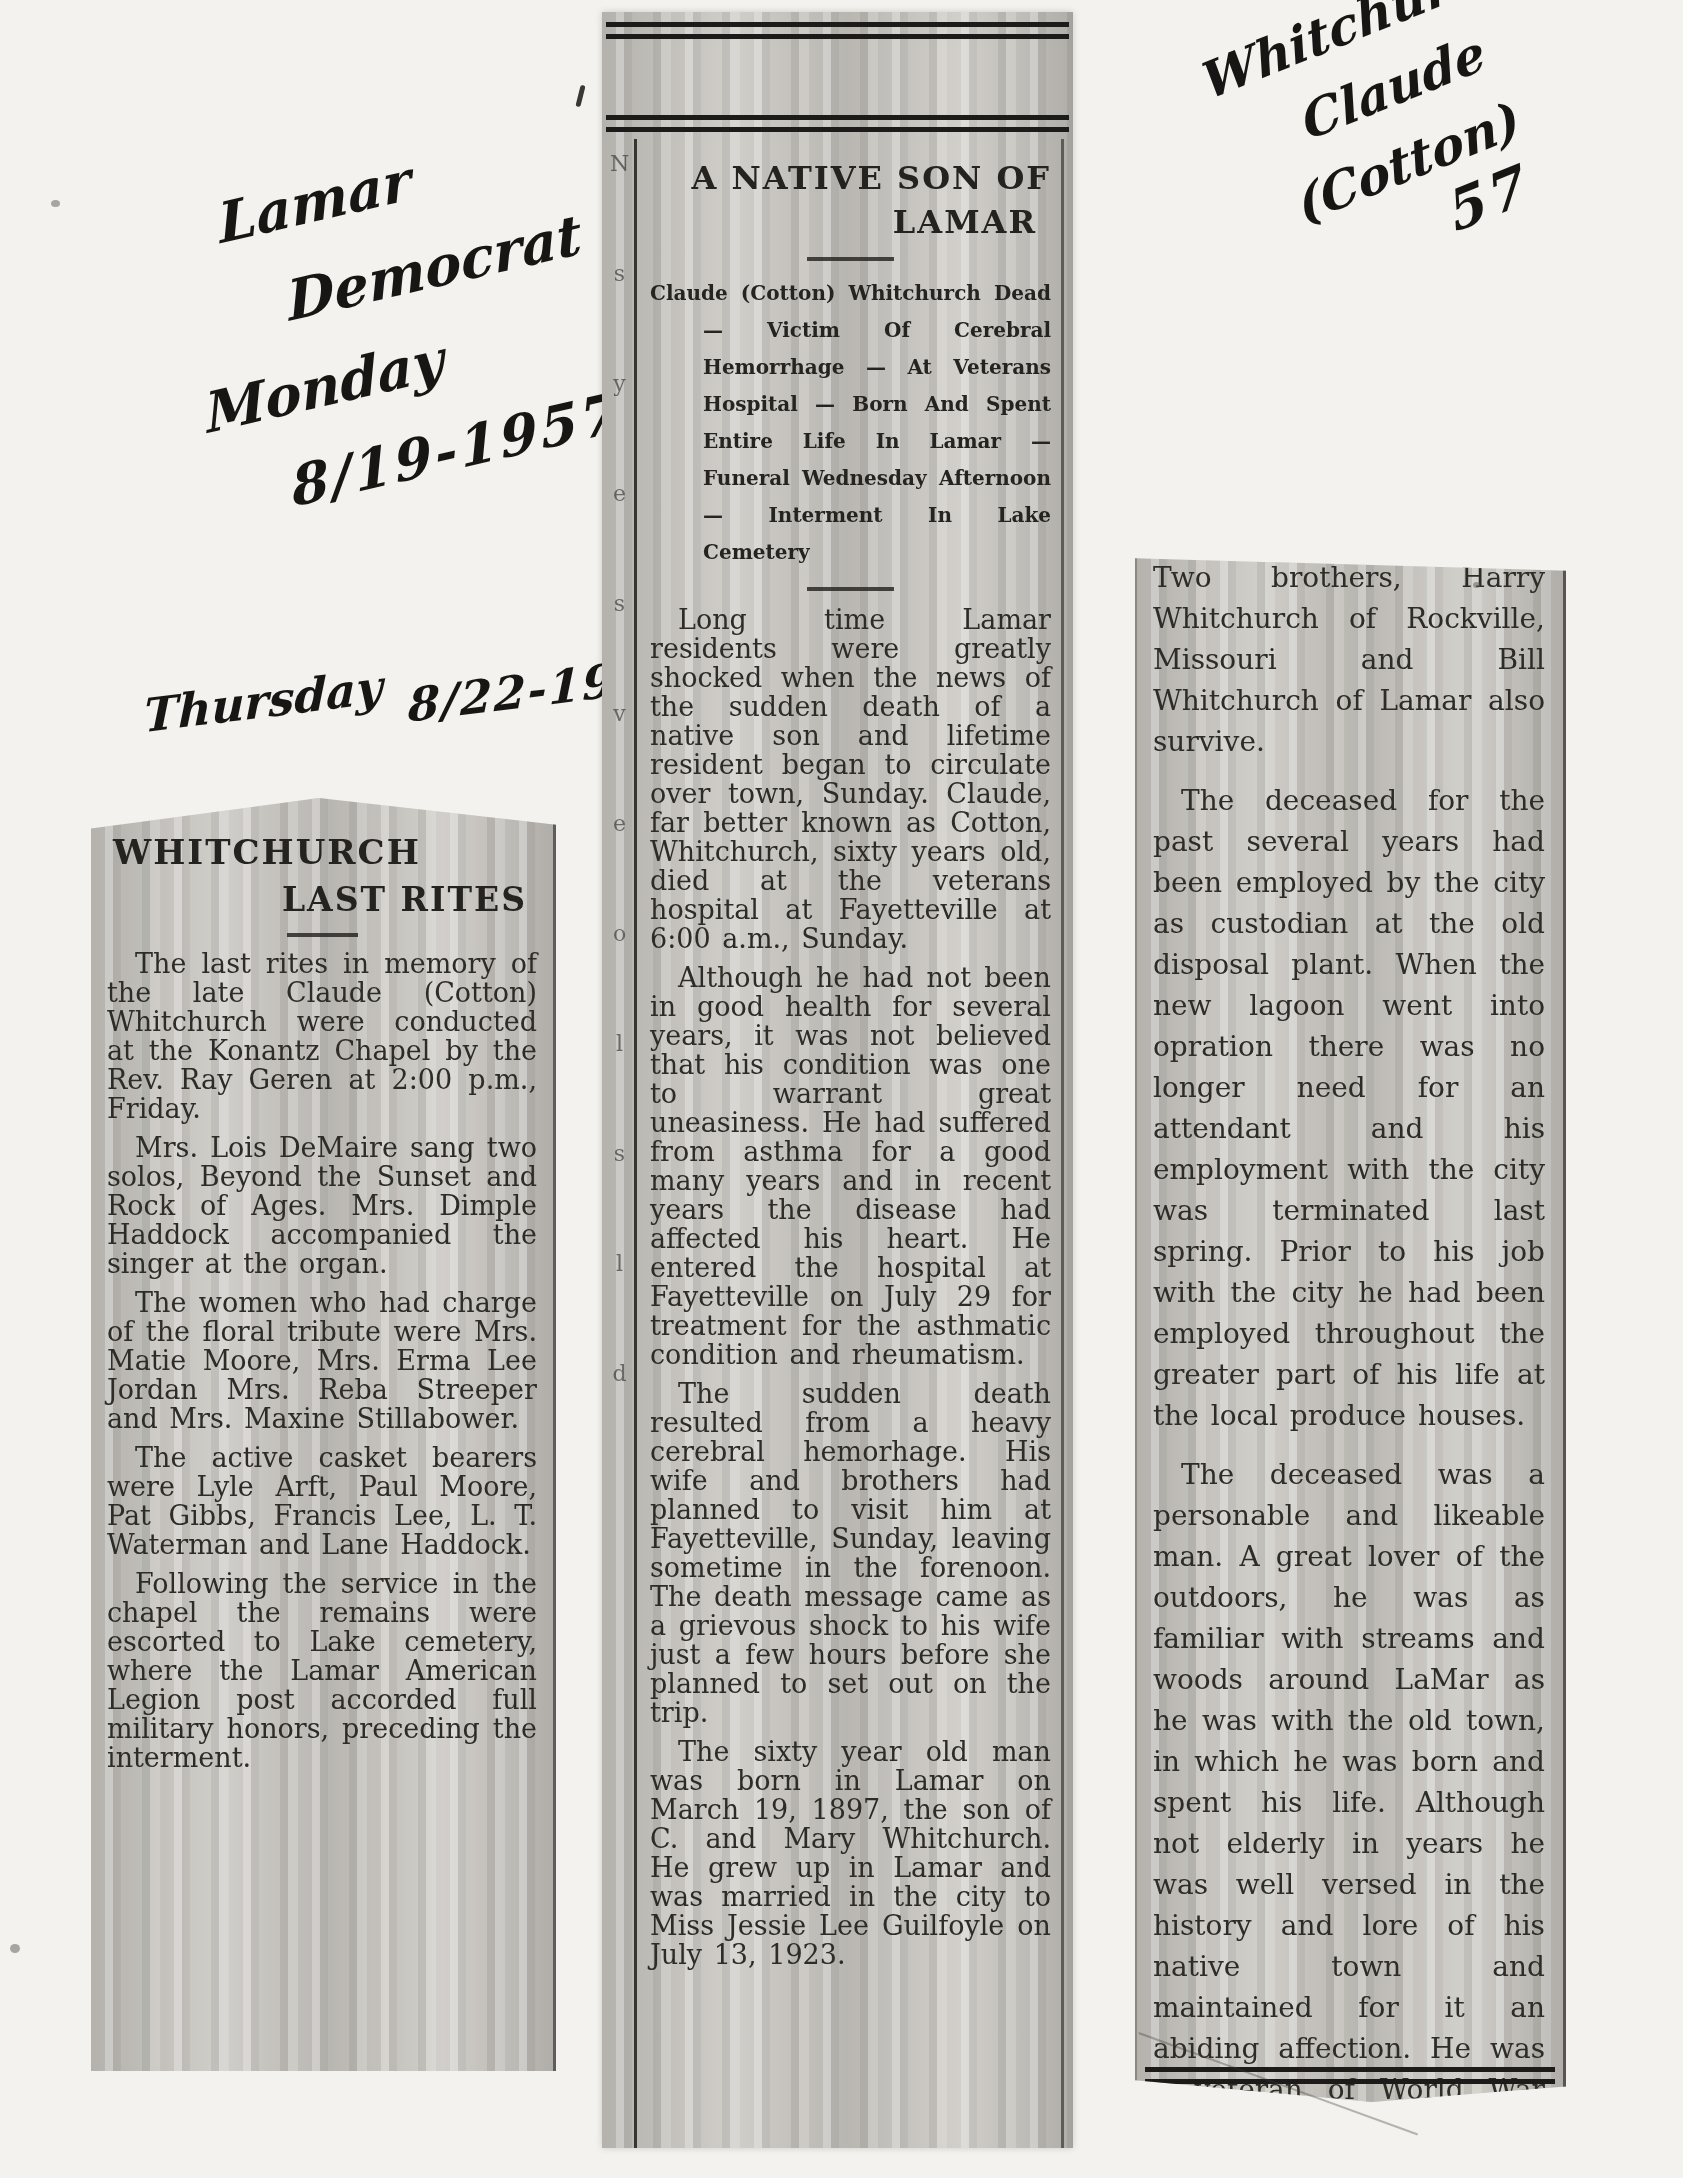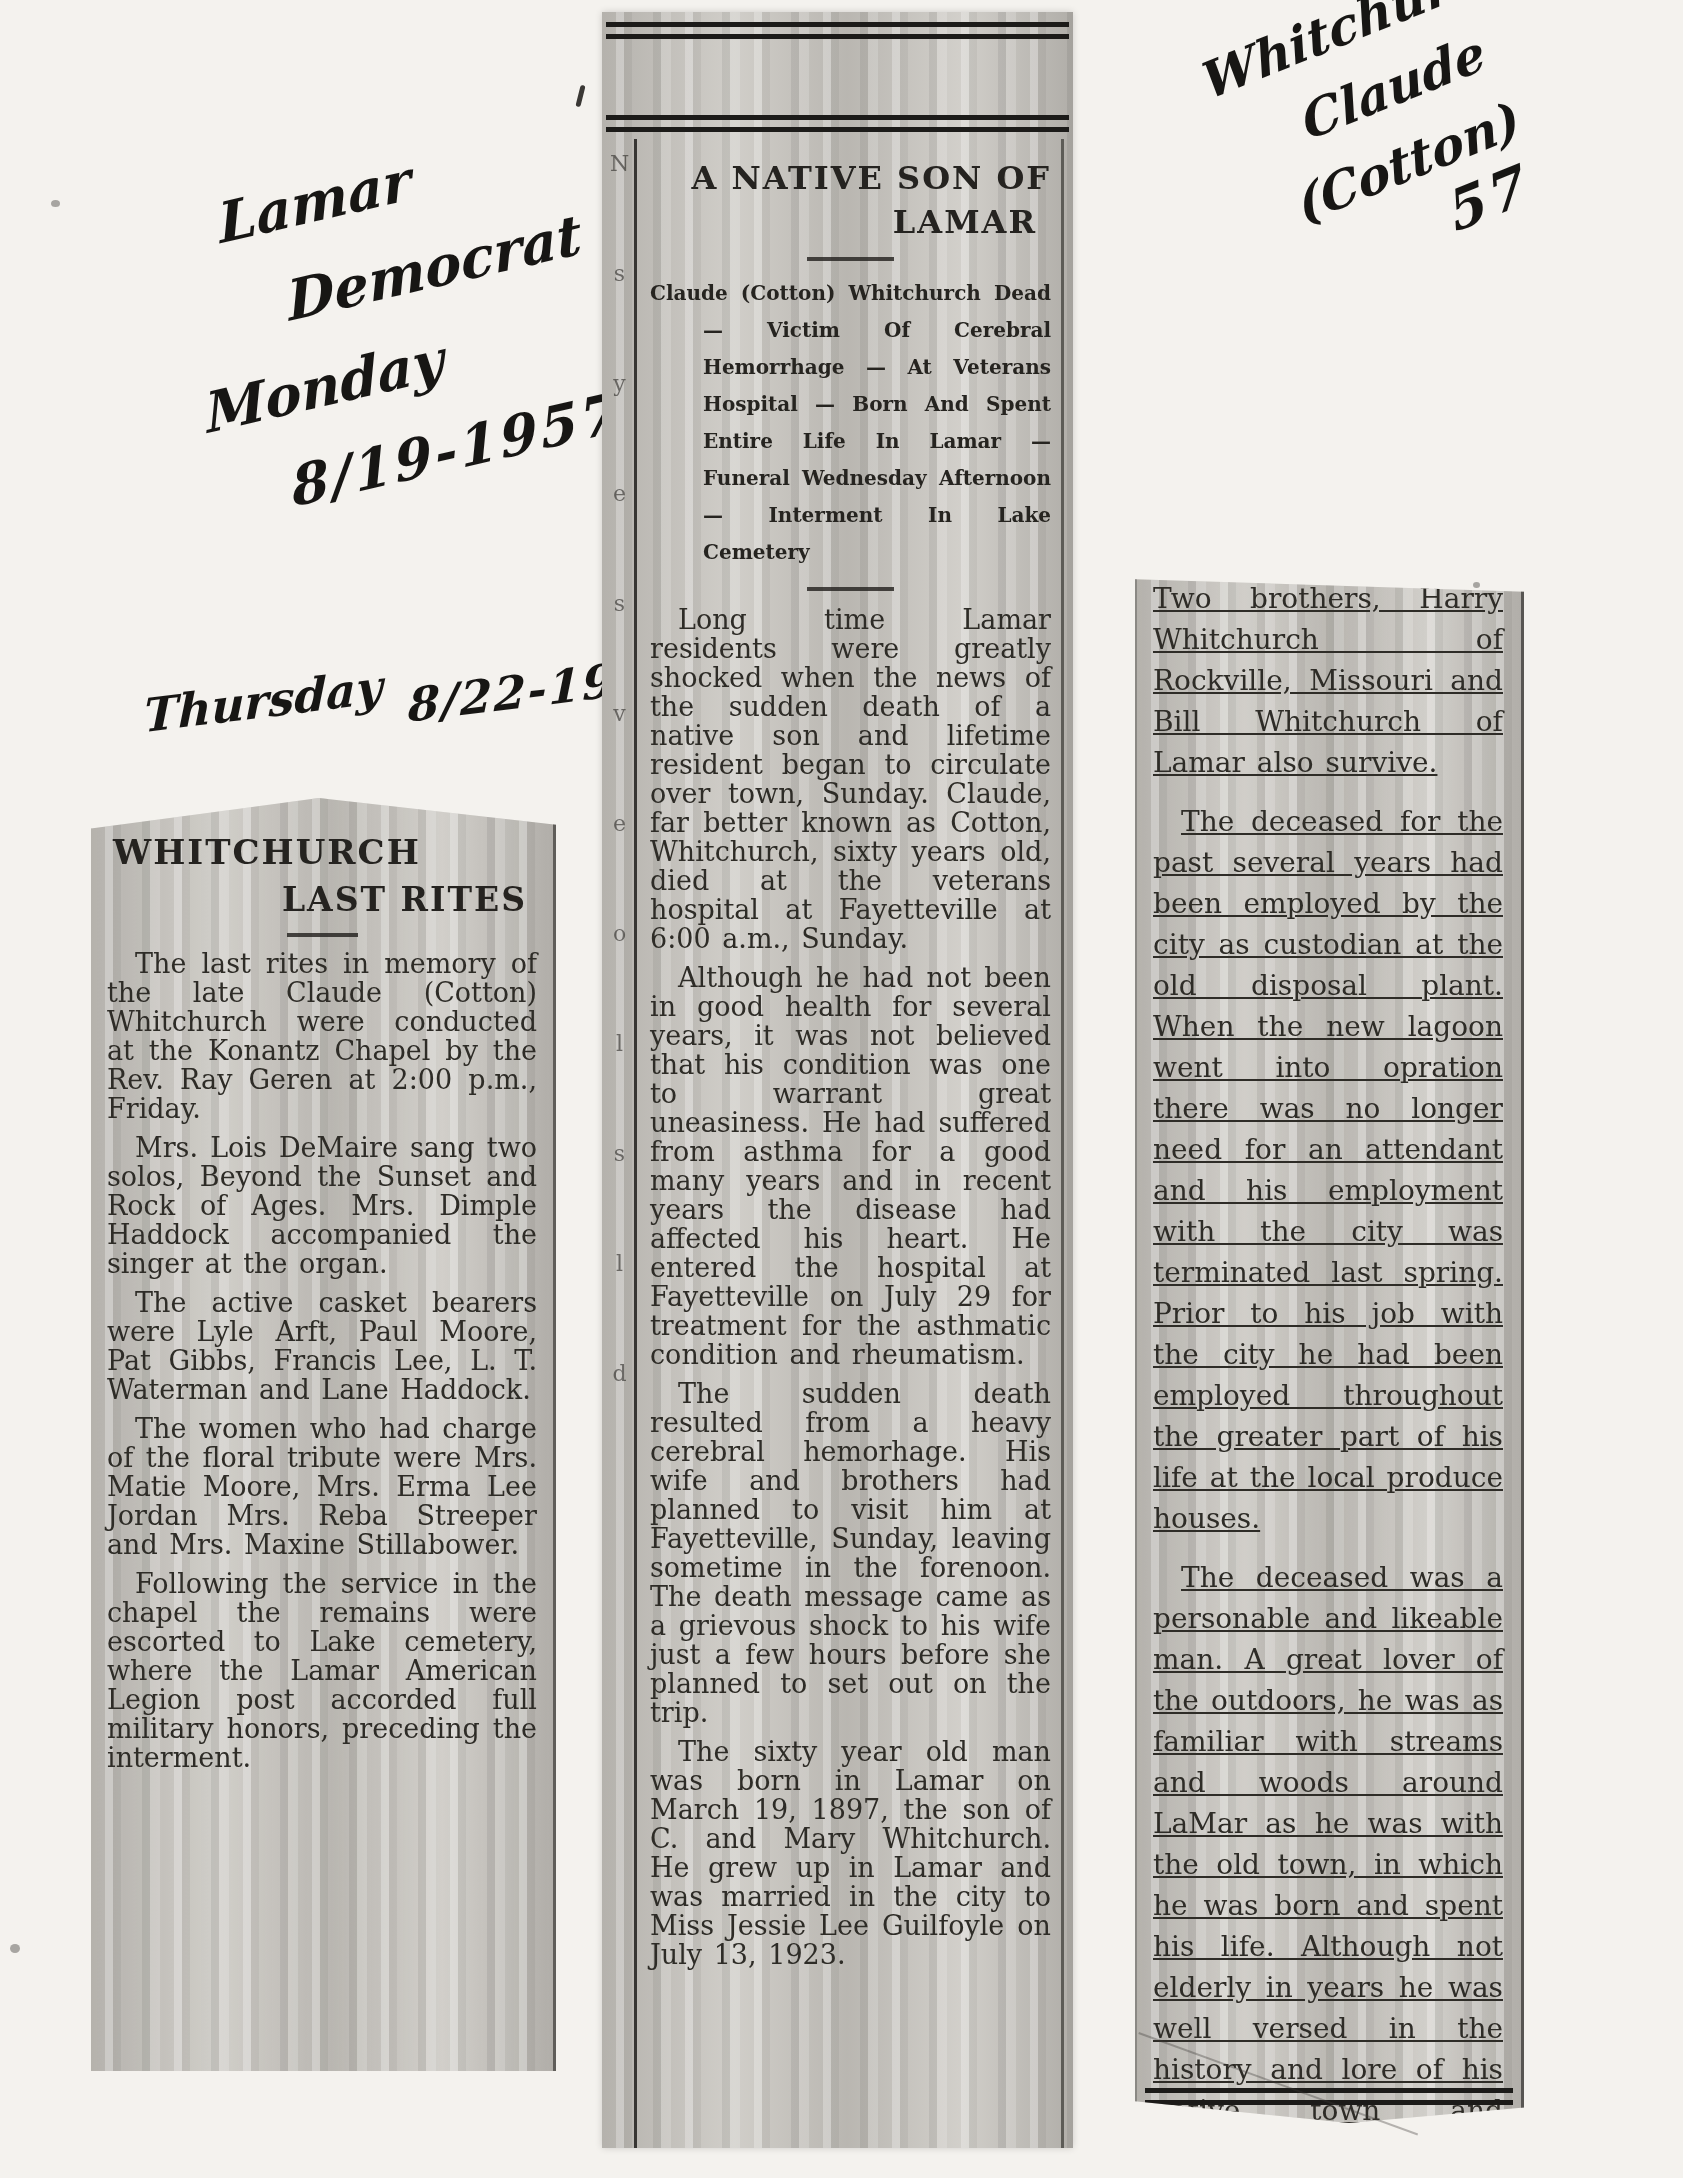--- a/index.html
+++ b/index.html
@@ -77,26 +77,25 @@
   .clip-mid .inner{padding:139px 22px 0 48px;}
   .clip-mid .hl1{font-size:32px;text-align:right;margin-top:8px;}
   .clip-mid .hl2{font-size:32px;text-align:right;padding-right:14px;margin-top:6px;}
   .clip-mid .subhead{
     font-weight:bold;font-size:20px;line-height:37px;text-align:justify;
     padding-left:53px;text-indent:-53px;word-spacing:4px;color:#262420;
     margin:0 0 4px 0;
   }
   
   .clip-right{
-    left:1135px;top:562px;width:389px;height:1561px;
+    left:1135px;top:541px;width:431px;height:1561px;
     clip-path:polygon(0 1.1%, 100% 1.9%, 100% 99%, 55% 100%, 0 98.6%);
     border-right:3px solid rgba(25,24,22,0.6);
     border-left:2px solid rgba(25,24,22,0.25);
     box-sizing:border-box;
-    text-decoration:underline;
   }
   .clip-right .inner{padding:16px 18px 0 16px;}
   .clip-right .np-p{font-size:28px;line-height:41px;margin-bottom:18px;}
   .clip-right .np-p:first-child{text-indent:0;}
   .clip-right .bar{position:absolute;left:8px;right:8px;height:5px;background:#1c1b19;}
   .clip-right .bb1{bottom:30px;}
   .clip-right .bb2{bottom:18px;}
   .crease{position:absolute;width:297px;height:2px;background:rgba(60,58,54,0.35);transform:rotate(20deg);transform-origin:left top;}
   .crease-r{left:1139px;top:2032px;}
   .stray-mark{
@@ -133,22 +132,22 @@
   </div>
 
   <section class="clip clip-left">
     <div class="inner">
       <div class="headline hl1">WHITCHURCH</div>
       <div class="headline hl2">LAST RITES</div>
       <div class="hdiv"></div>
       <div class="np-body">
           <p class="np-p">The last rites in memory of the late Claude (Cotton) Whitchurch were conducted at the Konantz Chapel by the Rev. Ray Geren at 2:00 p.m., Friday.</p>
           <p class="np-p">Mrs. Lois DeMaire sang two solos, Beyond the Sunset and Rock of Ages. Mrs. Dimple Haddock accompanied the singer at the organ.</p>
+          <p class="np-p">The women who had charge of the floral tribute were Mrs. Matie Moore, Mrs. Erma Lee Jordan Mrs. Reba Streeper and Mrs. Maxine Stillabower.</p>
           <p class="np-p">The active casket bearers were Lyle Arft, Paul Moore, Pat Gibbs, Francis Lee, L. T. Waterman and Lane Haddock.</p>
-          <p class="np-p">The women who had charge of the floral tribute were Mrs. Matie Moore, Mrs. Erma Lee Jordan Mrs. Reba Streeper and Mrs. Maxine Stillabower.</p>
           <p class="np-p">Following the service in the chapel the remains were escorted to Lake cemetery, where the Lamar American Legion post accorded full military honors, preceding the interment.</p>
         </div>
 
     </div>
   </section>
 
   <section class="clip clip-mid">
     <div class="bar b1"></div>
     <div class="bar b2"></div>
     <div class="bar b3"></div>

